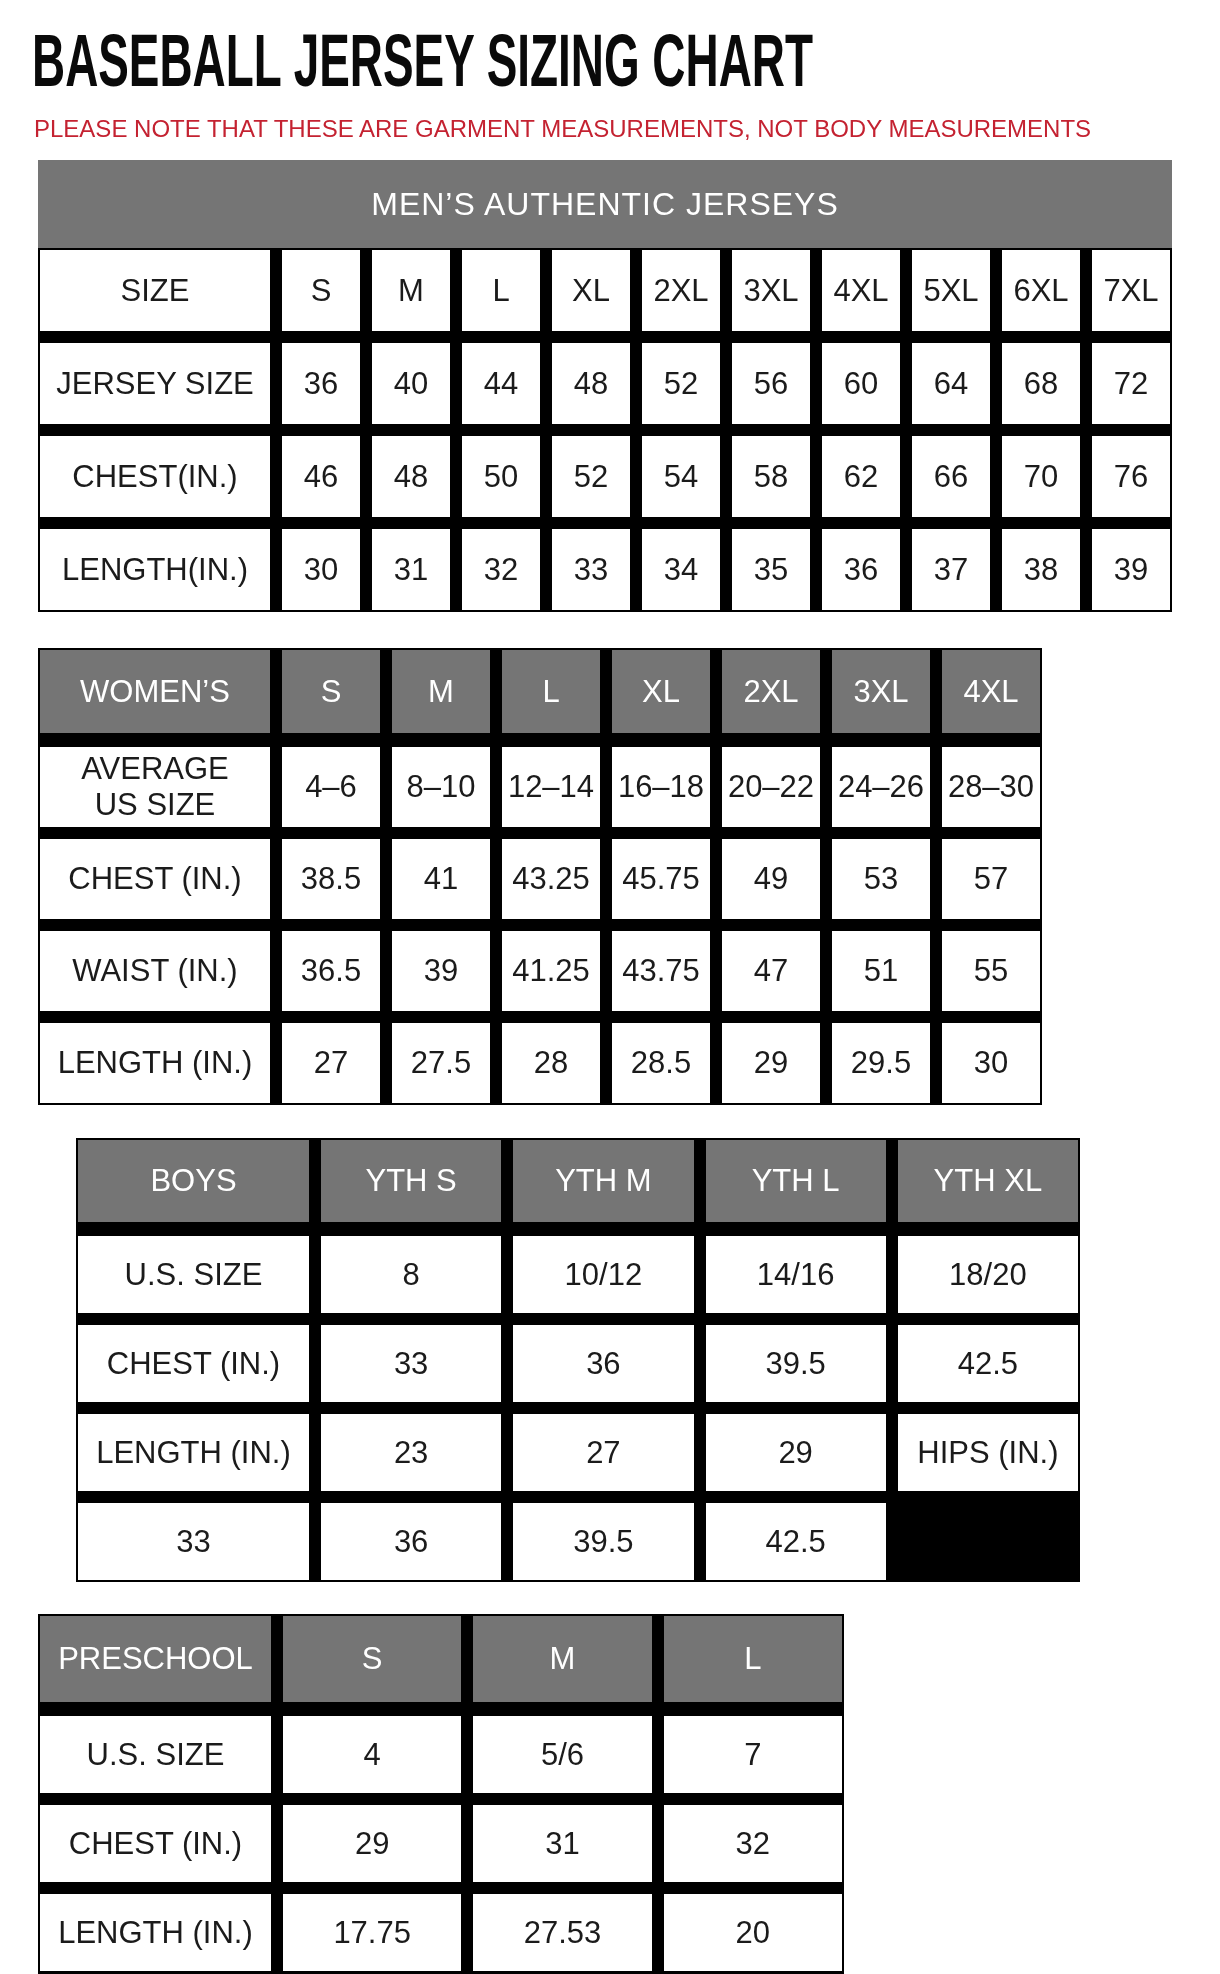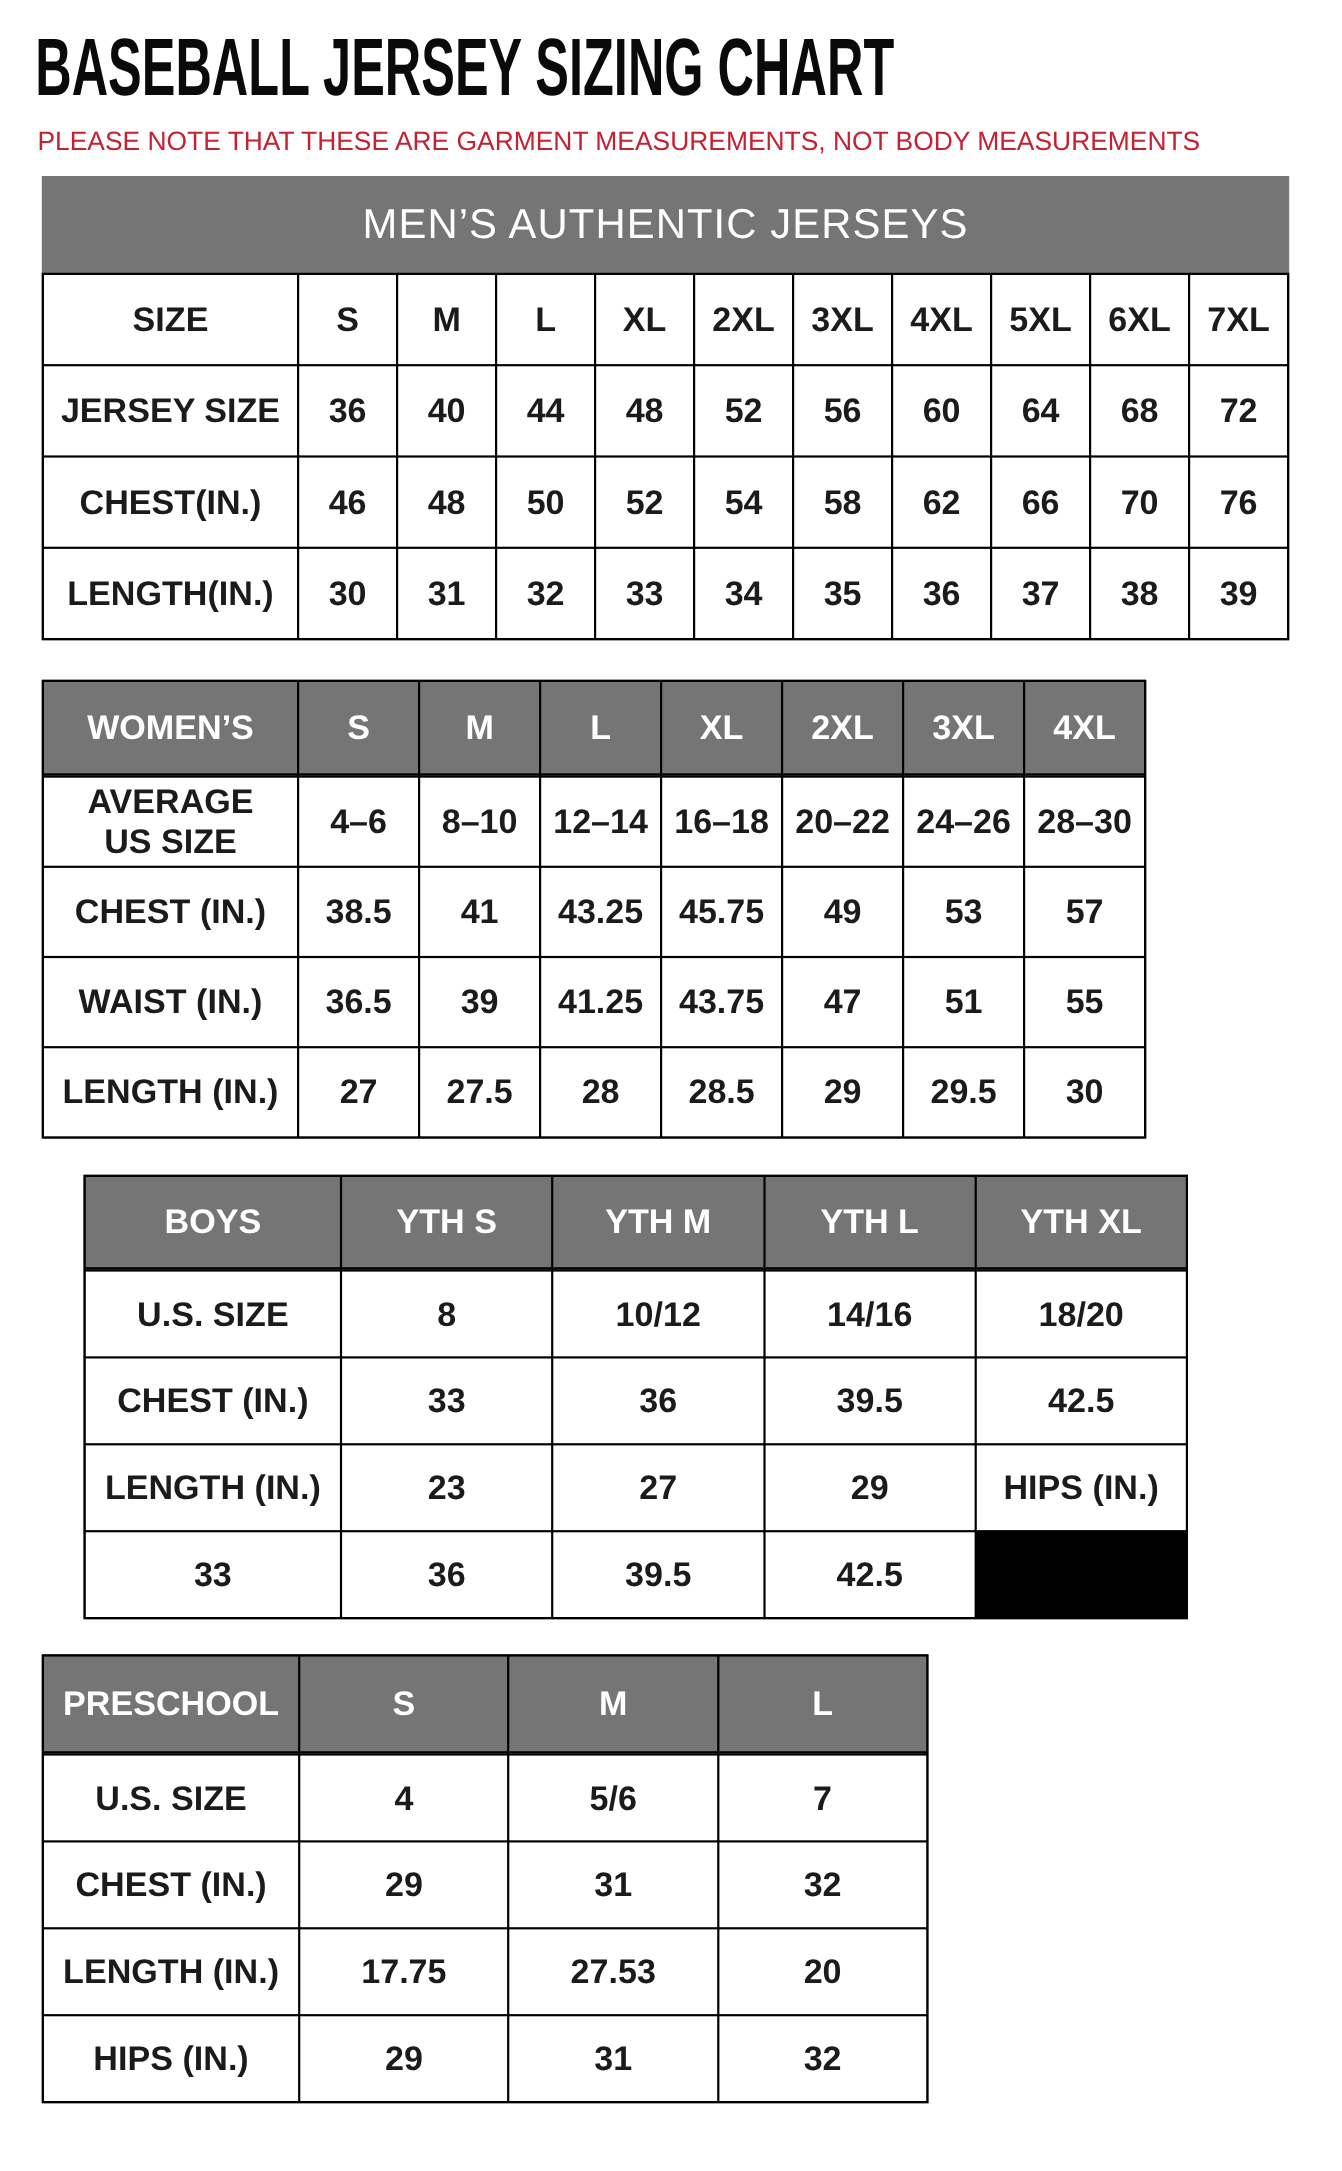--- a/index.html
+++ b/index.html
@@ -40,30 +40,29 @@
   [data-table="womens"]{margin-top:36px;}
   [data-table="boys"]{margin-top:33px;padding-left:38px;}
   [data-table="preschool"]{margin-top:32px;}
 
   .merged-title{
     background:var(--gray);
     color:#ffffff;
     display:flex;
     align-items:center;
     justify-content:center;
-    font-size:38px;
+    font-size:32px;
     letter-spacing:1px;
     text-align:center;
   }
   .grid{
     display:grid;
     background:var(--line);
-    gap:2px;
+    gap:12px;
     border:2px solid var(--line);
-    font-weight:bold;
   }
   .grid > div{
     background:#ffffff;
     display:flex;
     align-items:center;
     justify-content:center;
     text-align:center;
     font-size:31px;
     line-height:1.15;
     color:var(--ink);

